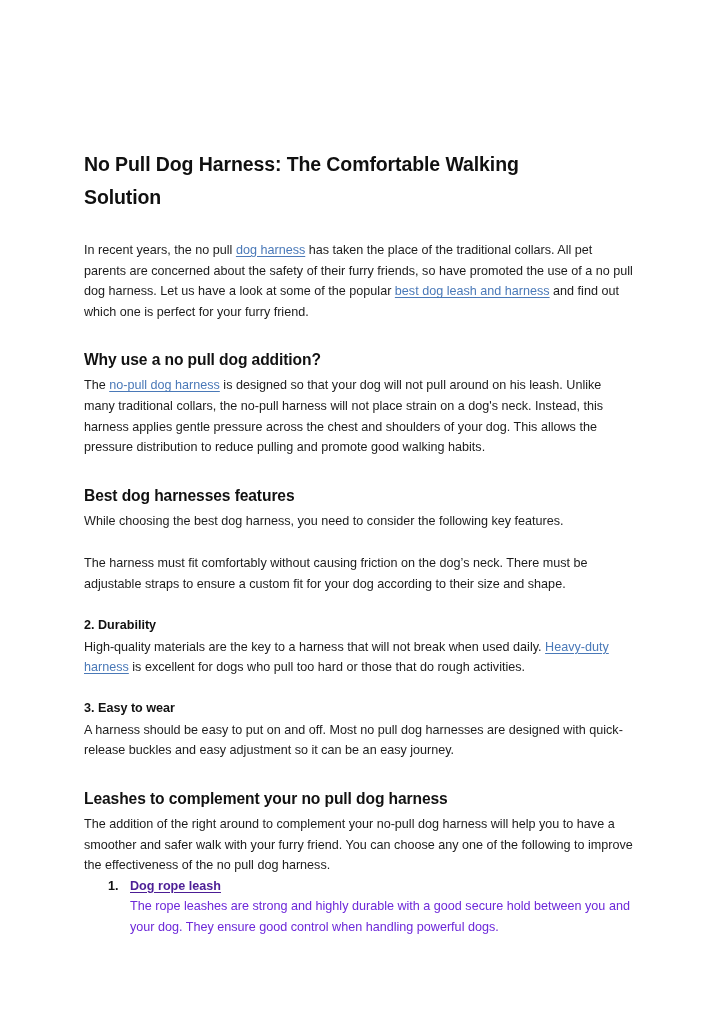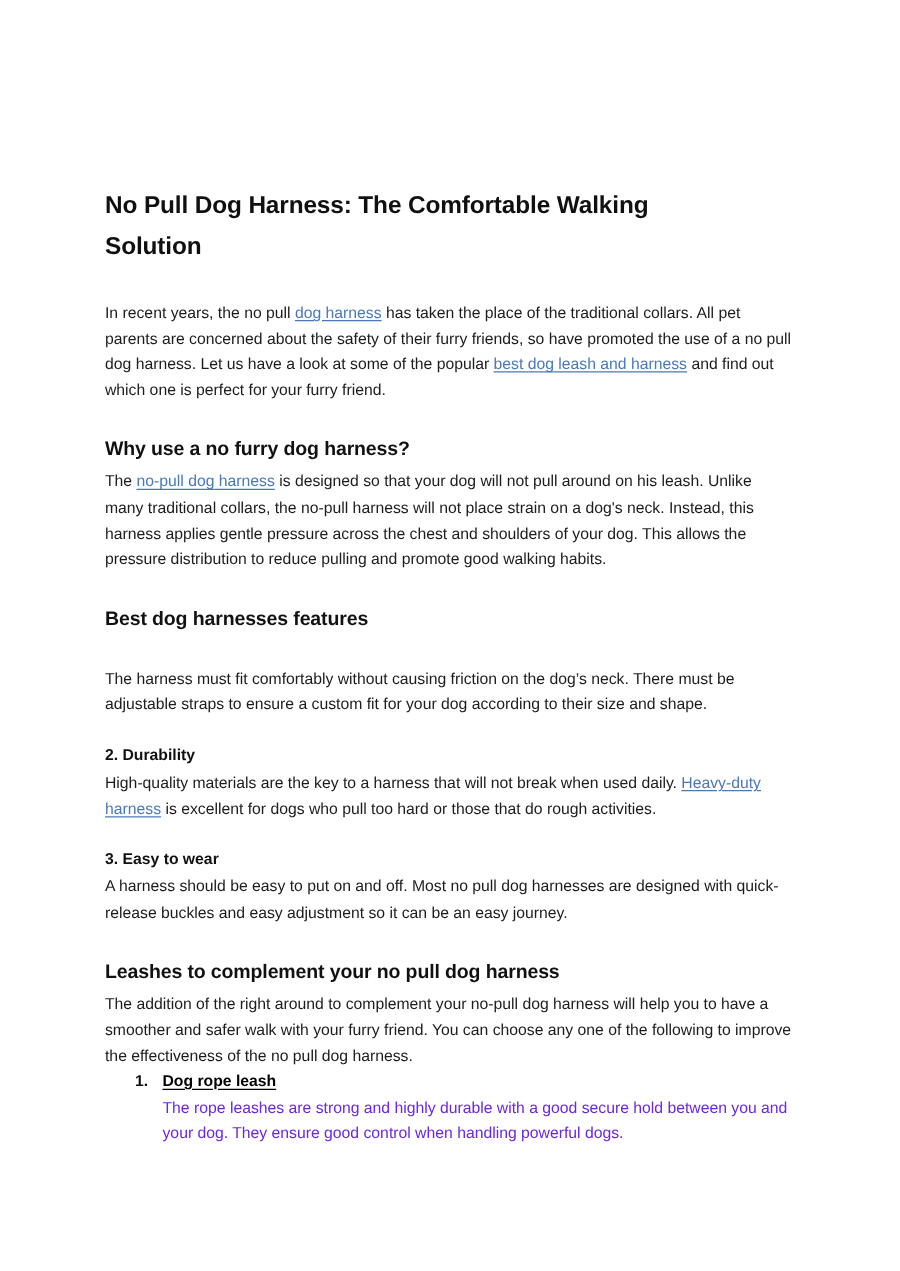--- a/index.html
+++ b/index.html
@@ -73,21 +73,21 @@
   .gap-subtxt { height: 2px; }
 
   
   a.link {
     color: #4a79b8;
     text-decoration: underline;
     text-underline-offset: 1.5px;
     cursor: pointer;
   }
   a.link-strong {
-    color: #000000;
+    color: #4c1d95;
     font-weight: bold;
     text-decoration: underline;
     text-underline-offset: 1.5px;
     cursor: pointer;
   }
 
   
   ol.num-list {
     margin: 0;
     padding: 0;
@@ -126,28 +126,29 @@
   <div class="content">
 
     <h1 class="doc-title">No Pull Dog Harness: The Comfortable Walking Solution</h1>
 
     <div class="gap-intro"></div>
 
     <p class="para"><span>In recent years, the no pull </span><a class="link">dog harness</a><span> has taken the place of the traditional collars. All pet parents are concerned about the safety of their furry friends, so have promoted the use of a no pull dog harness. Let us have a look at some of the popular </span><a class="link">best dog leash and harness</a><span> and find out which one is perfect for your furry friend.</span></p>
 
     <div class="gap-sec"></div>
 
-    <h2 class="sec-head">Why use a no furry dog harness?</h2>
+    <h2 class="sec-head">Why use a no pull dog addition?</h2>
     <div class="gap-head"></div>
     <p class="para"><span>The </span><a class="link">no-pull dog harness</a><span> is designed so that your dog will not pull around on his leash. Unlike many traditional collars, the no-pull harness will not place strain on a dog's neck. Instead, this harness applies gentle pressure across the chest and shoulders of your dog. This allows the pressure distribution to reduce pulling and promote good walking habits.</span></p>
 
     <div class="gap-sec"></div>
 
     <h2 class="sec-head">Best dog harnesses features</h2>
     <div class="gap-head"></div>
+    <p class="para">While choosing the best dog harness, you need to consider the following key features.</p>
 
     <div class="gap-sub"></div>
 
     <div class="gap-subtxt"></div>
     <p class="para">The harness must fit comfortably without causing friction on the dog’s neck. There must be adjustable straps to ensure a custom fit for your dog according to their size and shape.</p>
 
     <div class="gap-sub"></div>
 
     <h3 class="sub-head">2. Durability</h3>
     <div class="gap-subtxt"></div>

